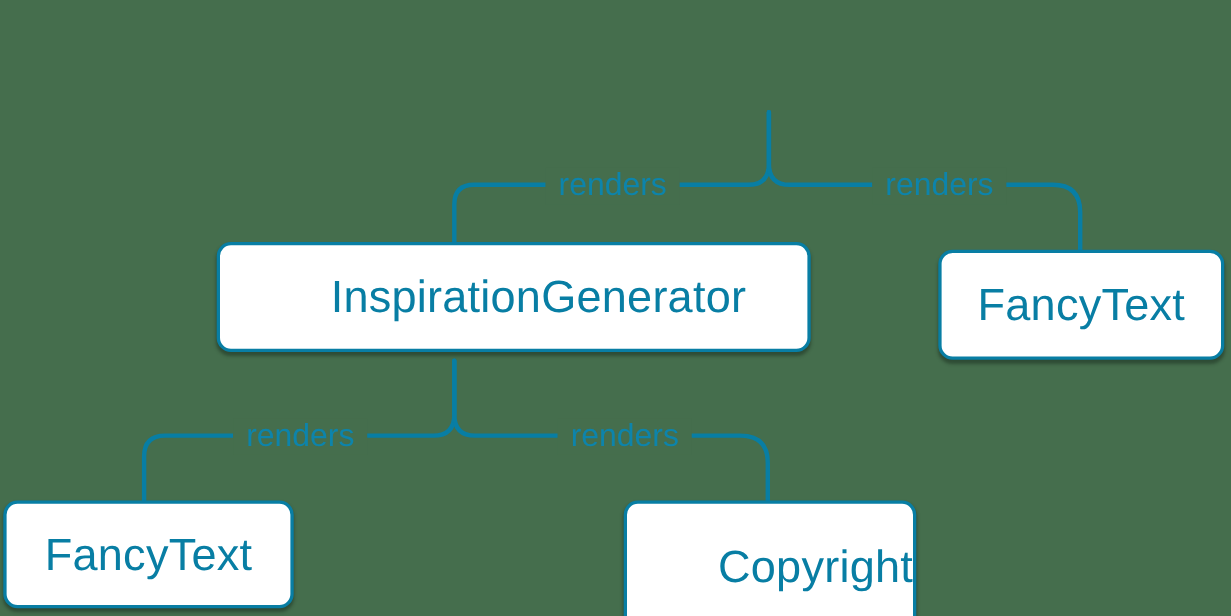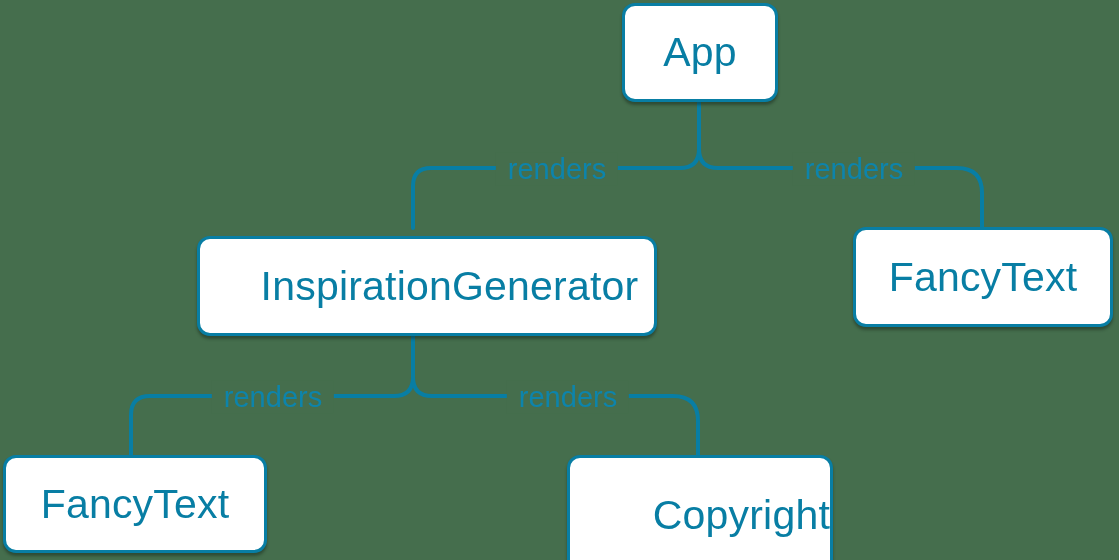--- a/index.html
+++ b/index.html
@@ -41,21 +41,21 @@
     display: flex;
     align-items: center;
     justify-content: center;
     color: var(--accent);
     font-size: 41px;
     font-weight: 400;
     letter-spacing: 0.2px;
     white-space: nowrap;
   }
   .node-app            { left: 622px; top: 3px;   width: 156px; height: 99px; }
-  .node-inspiration    { left: 197px; top: 236px; width: 460px; height: 100px; padding-left: 45px; }
+  .node-inspiration    { left: 197px; top: 220px; width: 540px; height: 100px; padding-left: 45px; }
   .node-fancy-top      { left: 853px; top: 227px; width: 260px; height: 100px; }
   .node-fancy-bottom   { left: 3px;   top: 455px; width: 264px; height: 98px; }
   .node-copyright      { left: 567px; top: 455px; width: 266px; height: 120px; justify-content: flex-end; }
   .edge-label {
     position: absolute;
     transform: translate(-50%, -50%);
     background: var(--background);
     color: #0d84ab;
     font-size: 29px;
     font-weight: 400;
@@ -72,23 +72,20 @@
 
 <div class="canvas">
 
   <svg class="edges-layer" viewBox="0 0 1119 560" aria-hidden="true">
     <path class="edge" d="M699 102 V149 Q699 168 680 168 H431 Q413 168 413 186 V228"></path>
     <path class="edge" d="M699 102 V149 Q699 168 718 168 H957 Q982 168 982 193 V227"></path>
     <path class="edge" d="M413 328 V377 Q413 396 394 396 H150 Q131 396 131 415 V455"></path>
     <path class="edge" d="M413 328 V377 Q413 396 432 396 H673 Q698 396 698 421 V455"></path>
   </svg>
 
-  <div class="node node-app">
-    <span>App</span>
-  </div>
 
   <div class="node node-inspiration">
     <span>InspirationGenerator</span>
   </div>
 
   <div class="node node-fancy-top">
     <span>FancyText</span>
   </div>
 
   <div class="node node-fancy-bottom">

